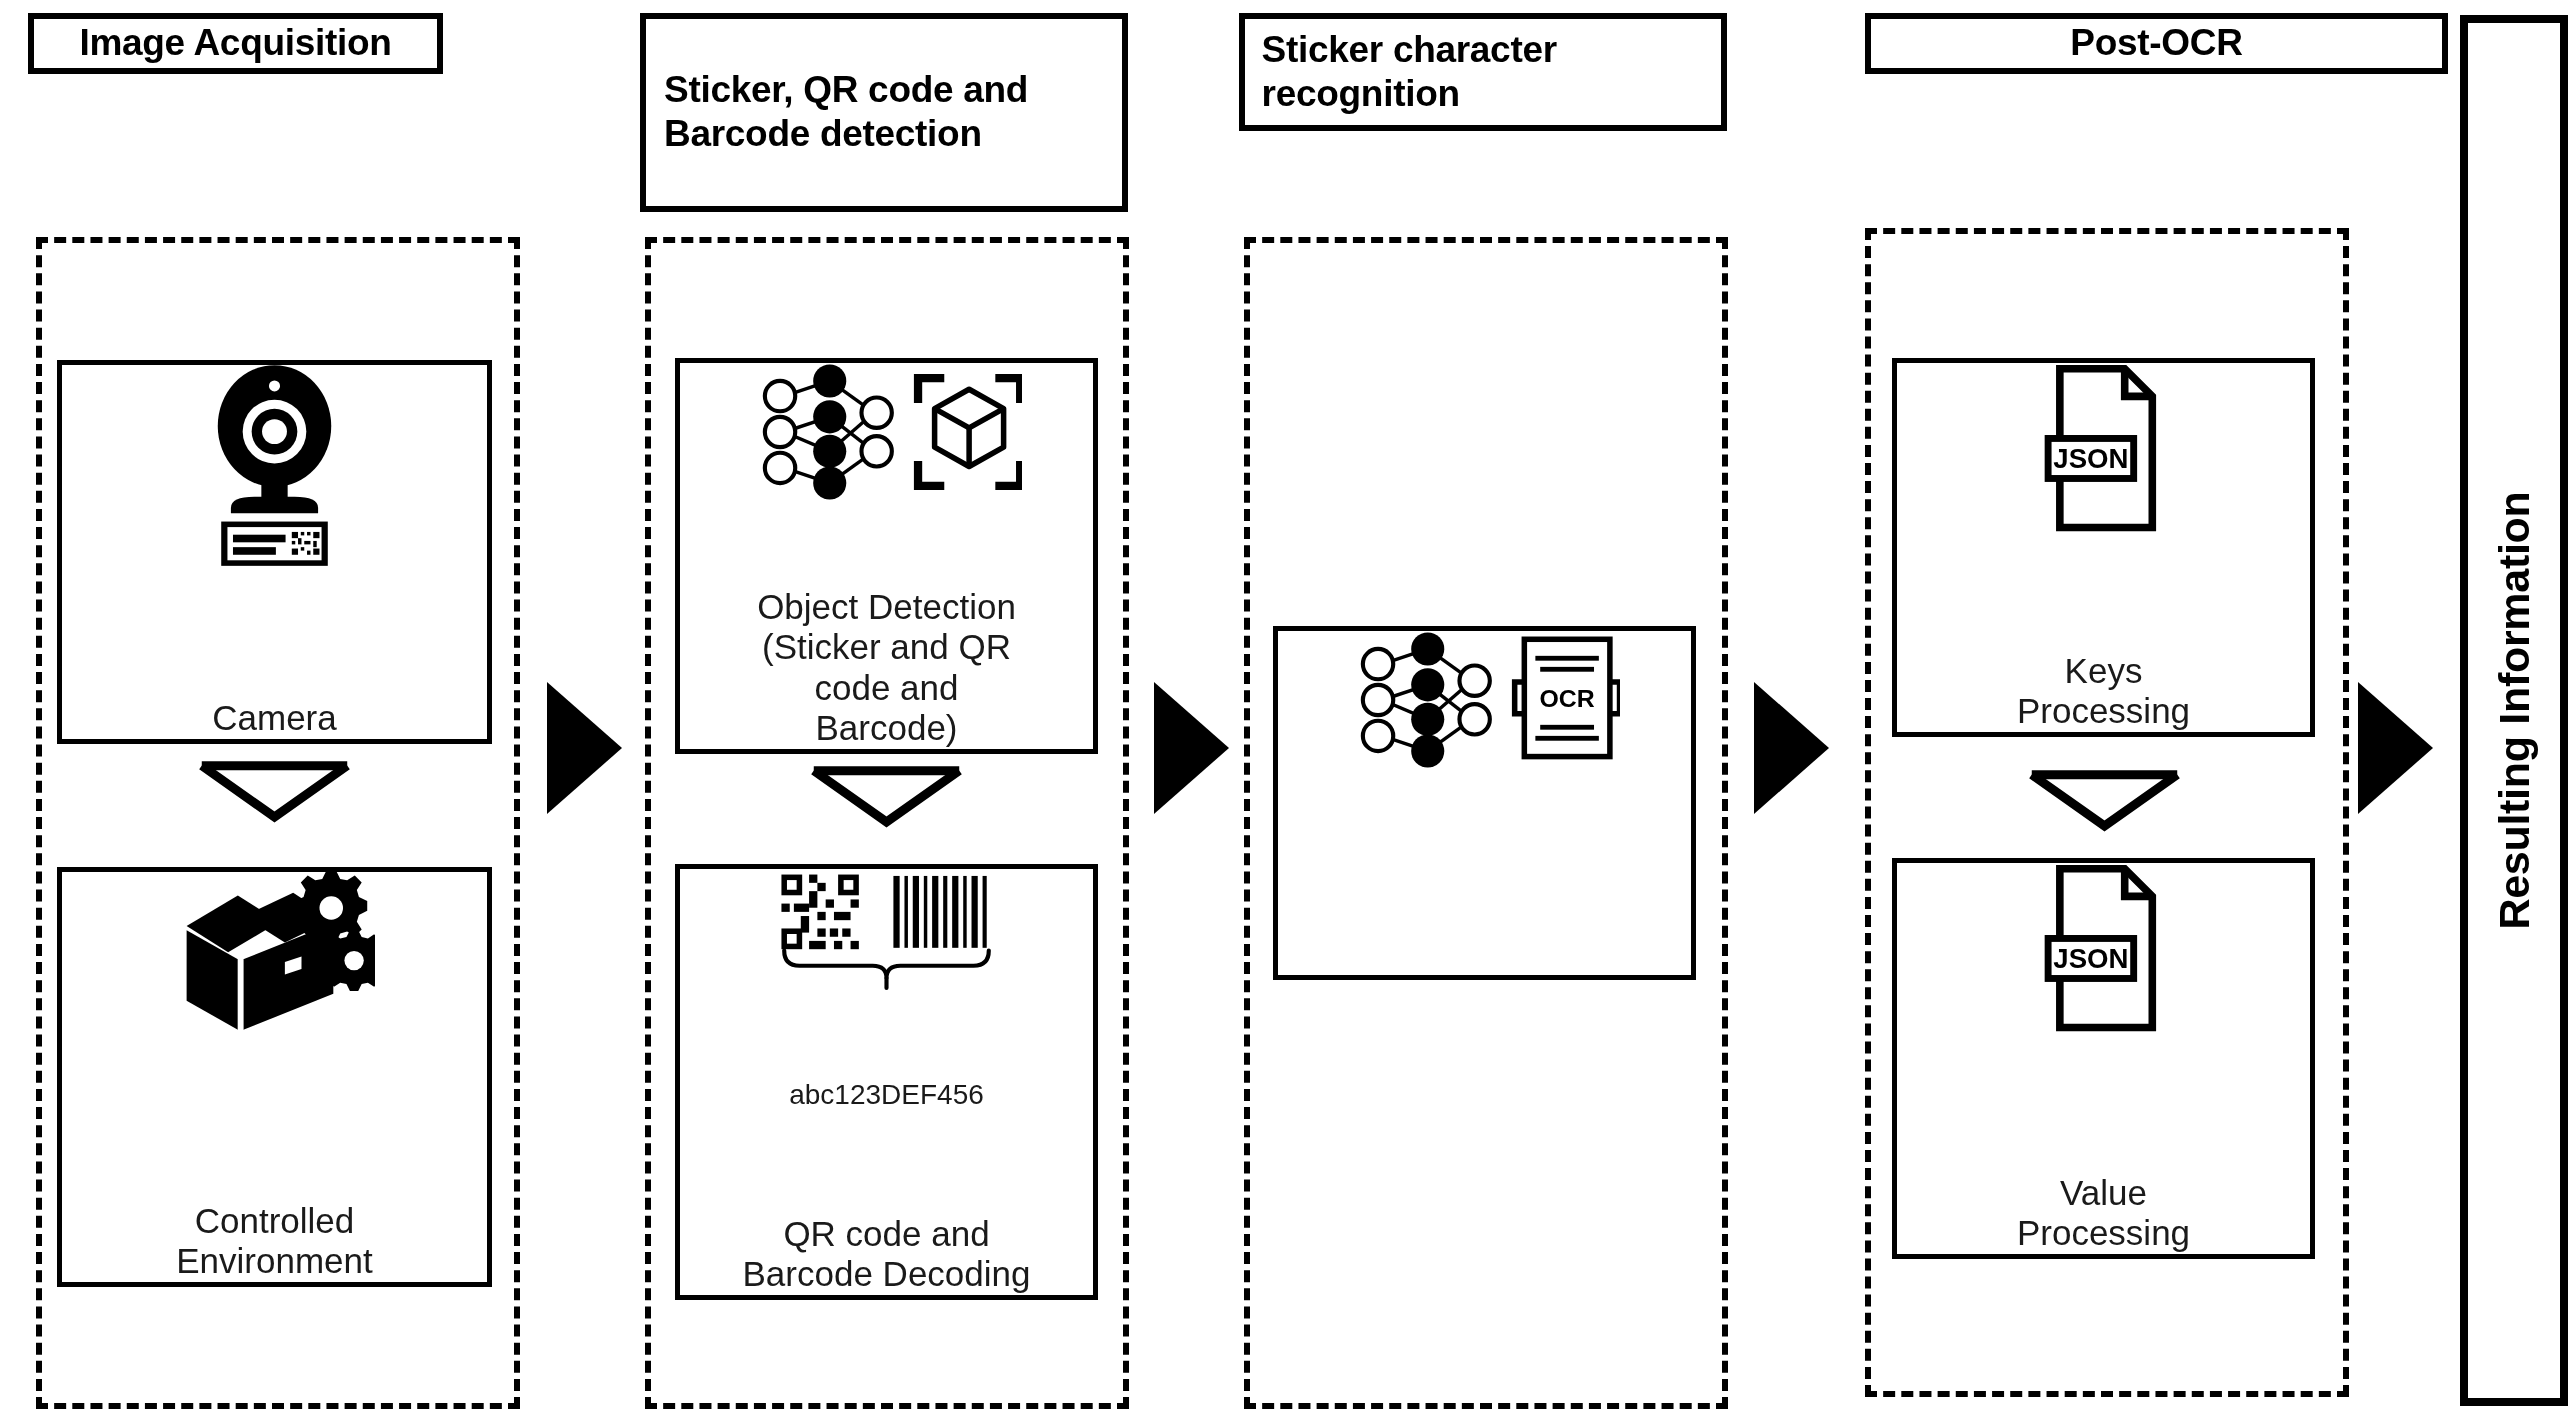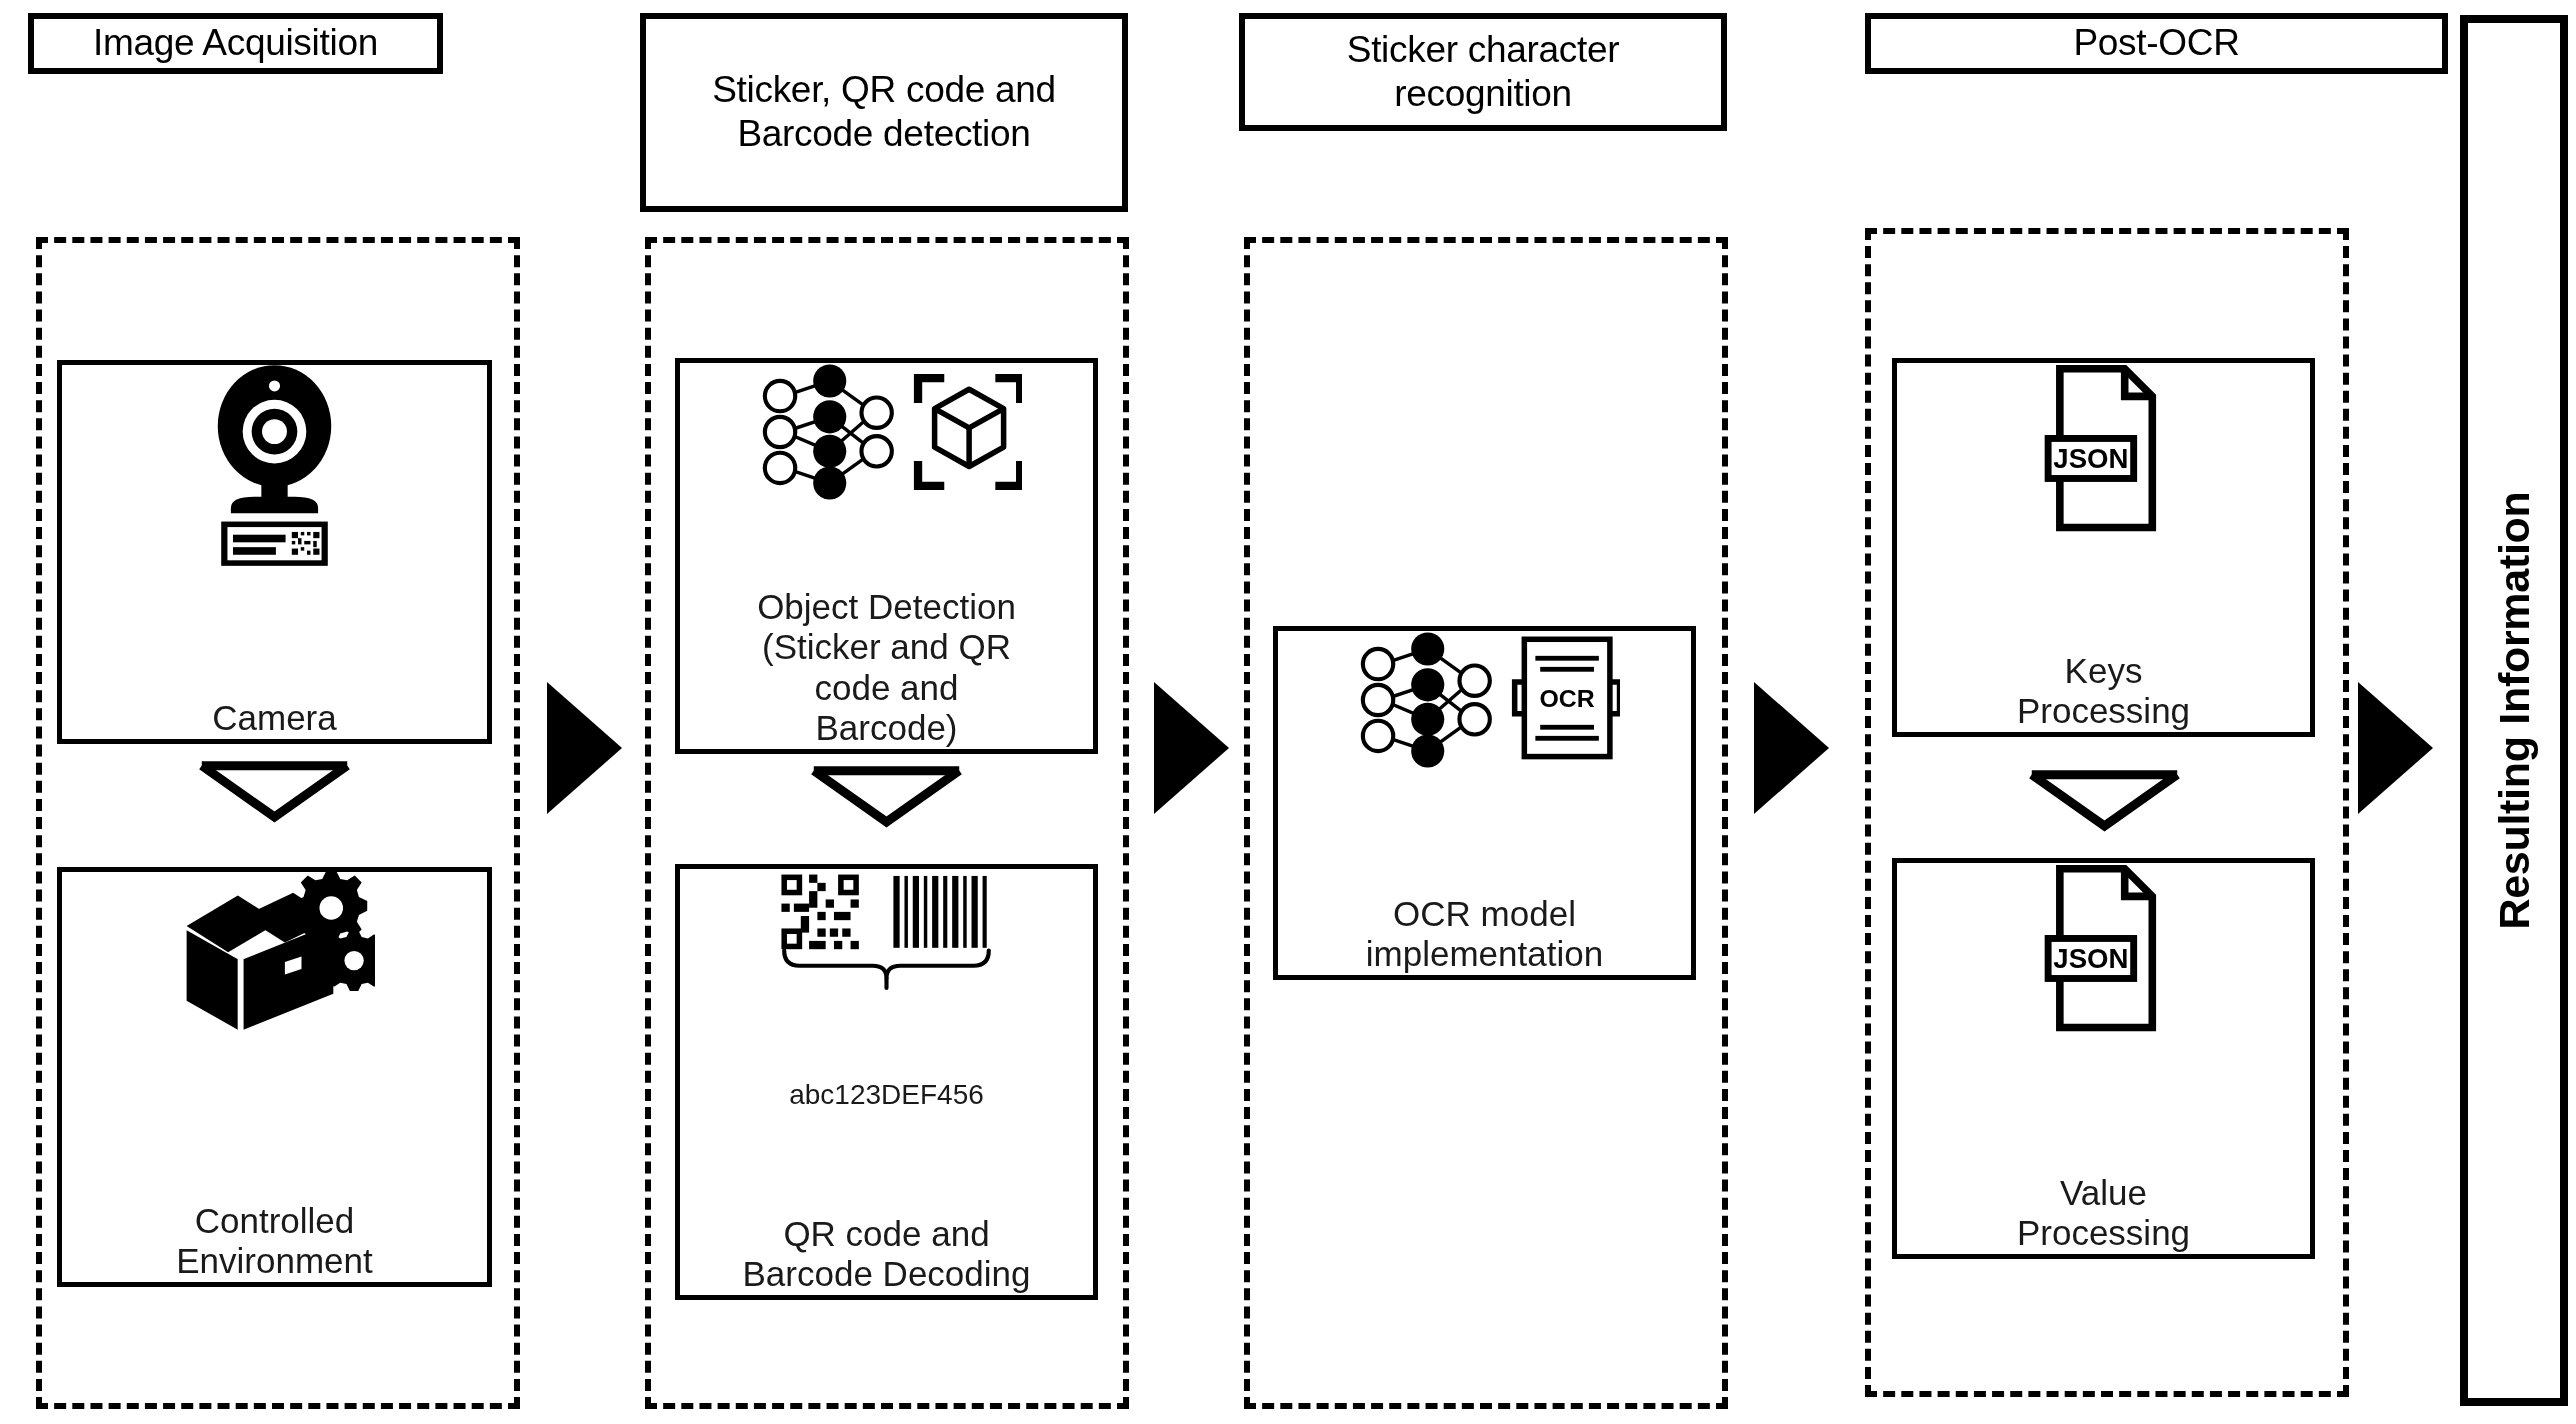--- a/index.html
+++ b/index.html
@@ -10,22 +10,22 @@
     -webkit-font-smoothing:antialiased;
   }
   #canvas{position:relative;width:2576px;height:1425px;overflow:hidden;background:#fff;}
 
   
   .stage-header{
     position:absolute;
     border:6.2px solid #000;
     background:#fff;
     display:flex;align-items:center;justify-content:center;
-    text-align:center;
-    font-weight:normal;
+    text-align:left;
+    font-weight:bold;
     font-size:37px;
     line-height:1.18;
     letter-spacing:-0.3px;
     box-sizing:border-box;
   }
 
   
   .stage-box{
     position:absolute;
     box-sizing:border-box;
@@ -331,22 +331,20 @@
           <rect x="268" y="152" width="92" height="7"></rect>
         </g>
 
         <g stroke="#000" stroke-width="8" fill="none">
           <path d="M252 74 L238 74 L238 120 L252 120"></path>
           <path d="M376 74 L390 74 L390 120 L376 120"></path>
         </g>
         <text x="314" y="110" font-family="Liberation Sans, sans-serif" font-size="36" font-weight="bold" text-anchor="middle" fill="#000">OCR</text>
       </svg>
     </span>
-    <span class="card-label">OCR model
-implementation</span>
   </div>
 
   <span class="arrow-right" style="left:1754px; top:682px;"></span>
 
   <div class="stage-header" style="left:1865px; top:12.5px; width:583px; height:61px;">
     <span>Post-OCR</span>
   </div>
 
   <div class="stage-box" style="left:1865px; top:228px; width:484px; height:1169px;"></div>
 

